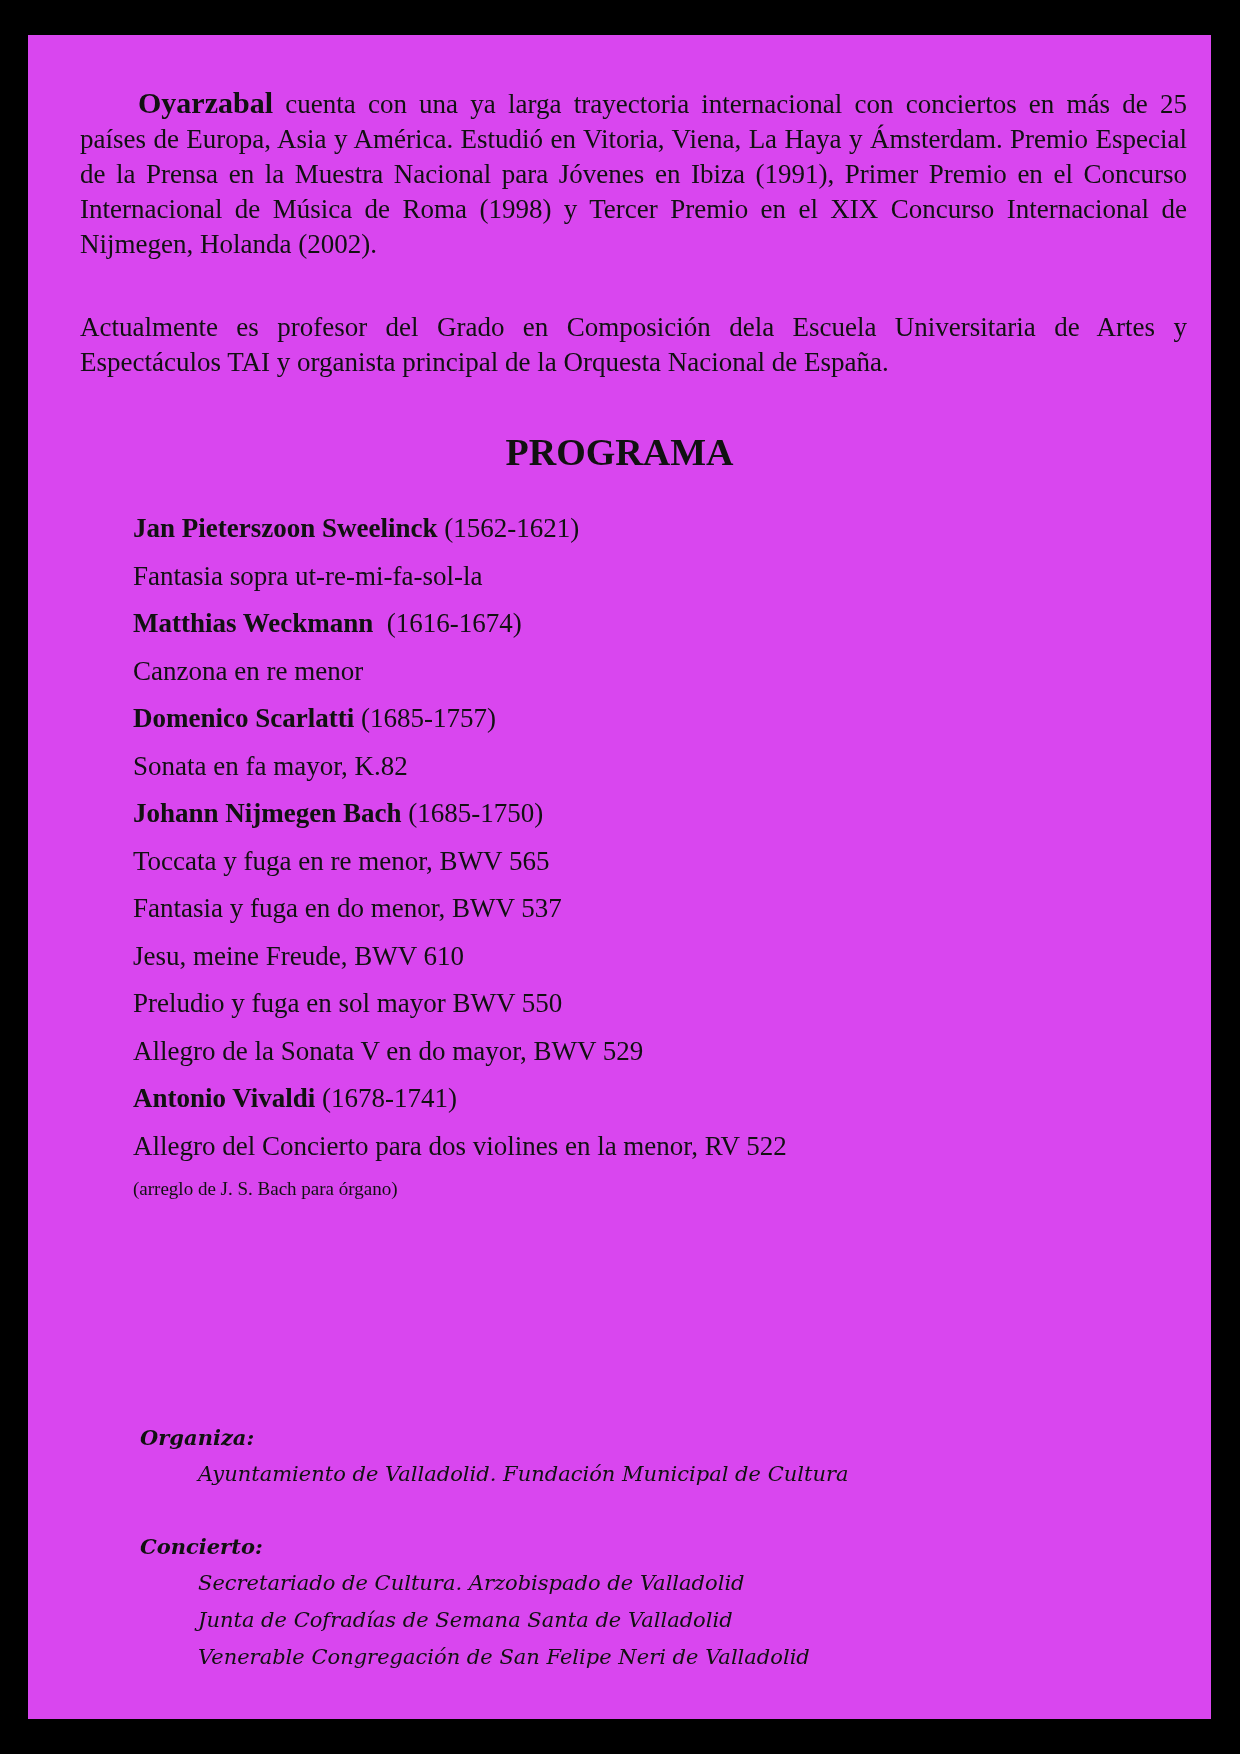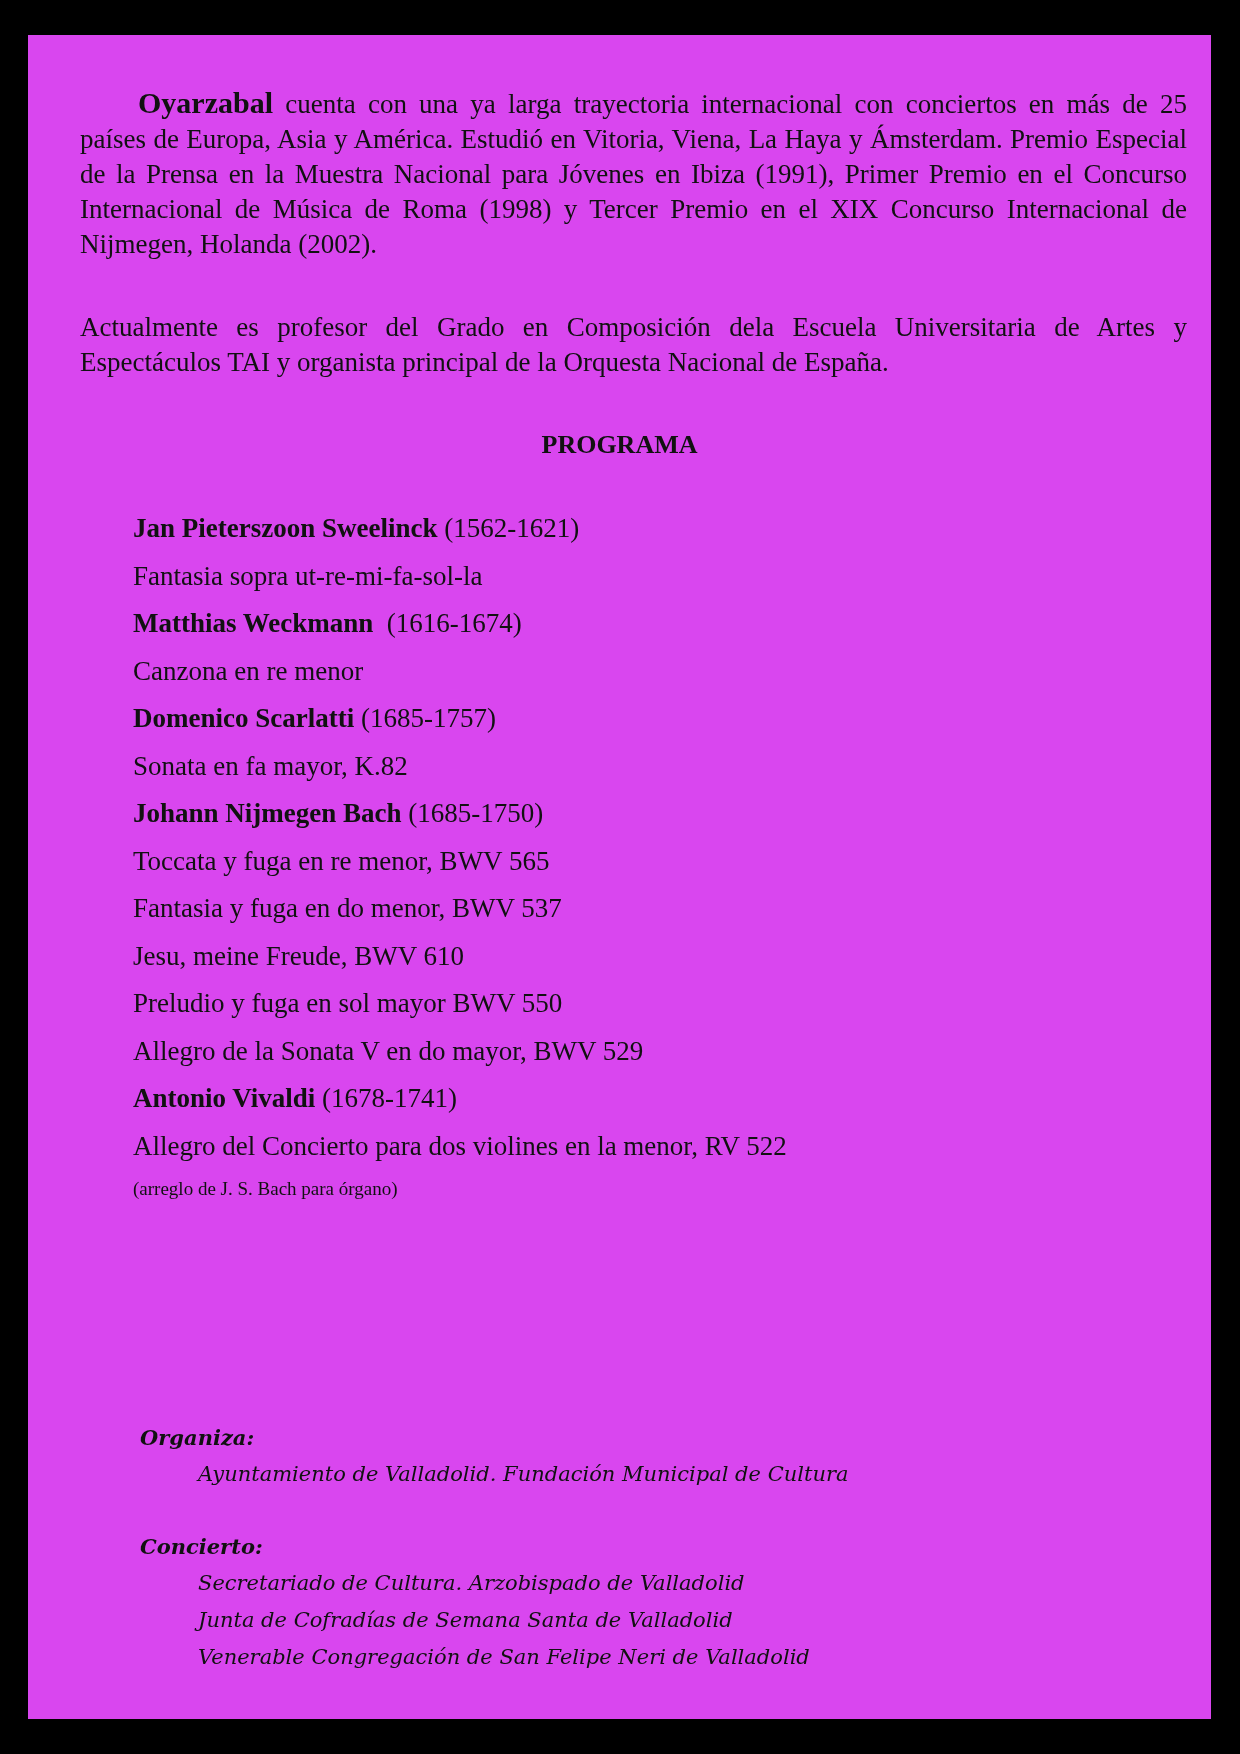--- a/index.html
+++ b/index.html
@@ -3,21 +3,21 @@
 <meta charset="utf-8">
 <style>
   html, body { margin:0; padding:0; }
   body { width:1240px; height:1754px; background:#000; position:relative; overflow:hidden; }
   .page { position:absolute; left:28px; top:35px; width:1183px; height:1684px; background:#d946ef; }
   .bio { position:absolute; left:52px; width:1107px; font-family:"Liberation Serif", serif; font-size:27px; line-height:35px; text-align:justify; color:#111; }
   .bio p { margin:0; }
   .bio1 { top:50px; text-indent:58px; }
   .bio2 { top:275px; }
   .bio b { font-size:30px; }
-  .title { position:absolute; top:395px; left:0; width:100%; text-align:center; font-family:"Liberation Serif", serif; font-weight:bold; font-size:26px; color:#111; }
+  .title { position:absolute; top:395px; left:0; width:100%; text-align:center; font-family:"Liberation Serif", serif; font-weight:bold; font-size:38px; color:#111; }
   .prog { position:absolute; left:105px; top:478px; font-family:"Liberation Serif", serif; font-size:27px; color:#111; }
   .line { height:47.5px; white-space:nowrap; }
   .line b { font-size:27px; }
   .note { font-size:19px; height:36px; }
   .credits { position:absolute; left:112px; top:1390px; font-family:"DejaVu Serif", serif; font-style:italic; font-size:21px; color:#111; }
   .cred-head { font-weight:bold; height:37px; }
   .cred-item { padding-left:58px; height:37px; white-space:nowrap; }
   .gap { height:35px; }
 </style>
 </head>

